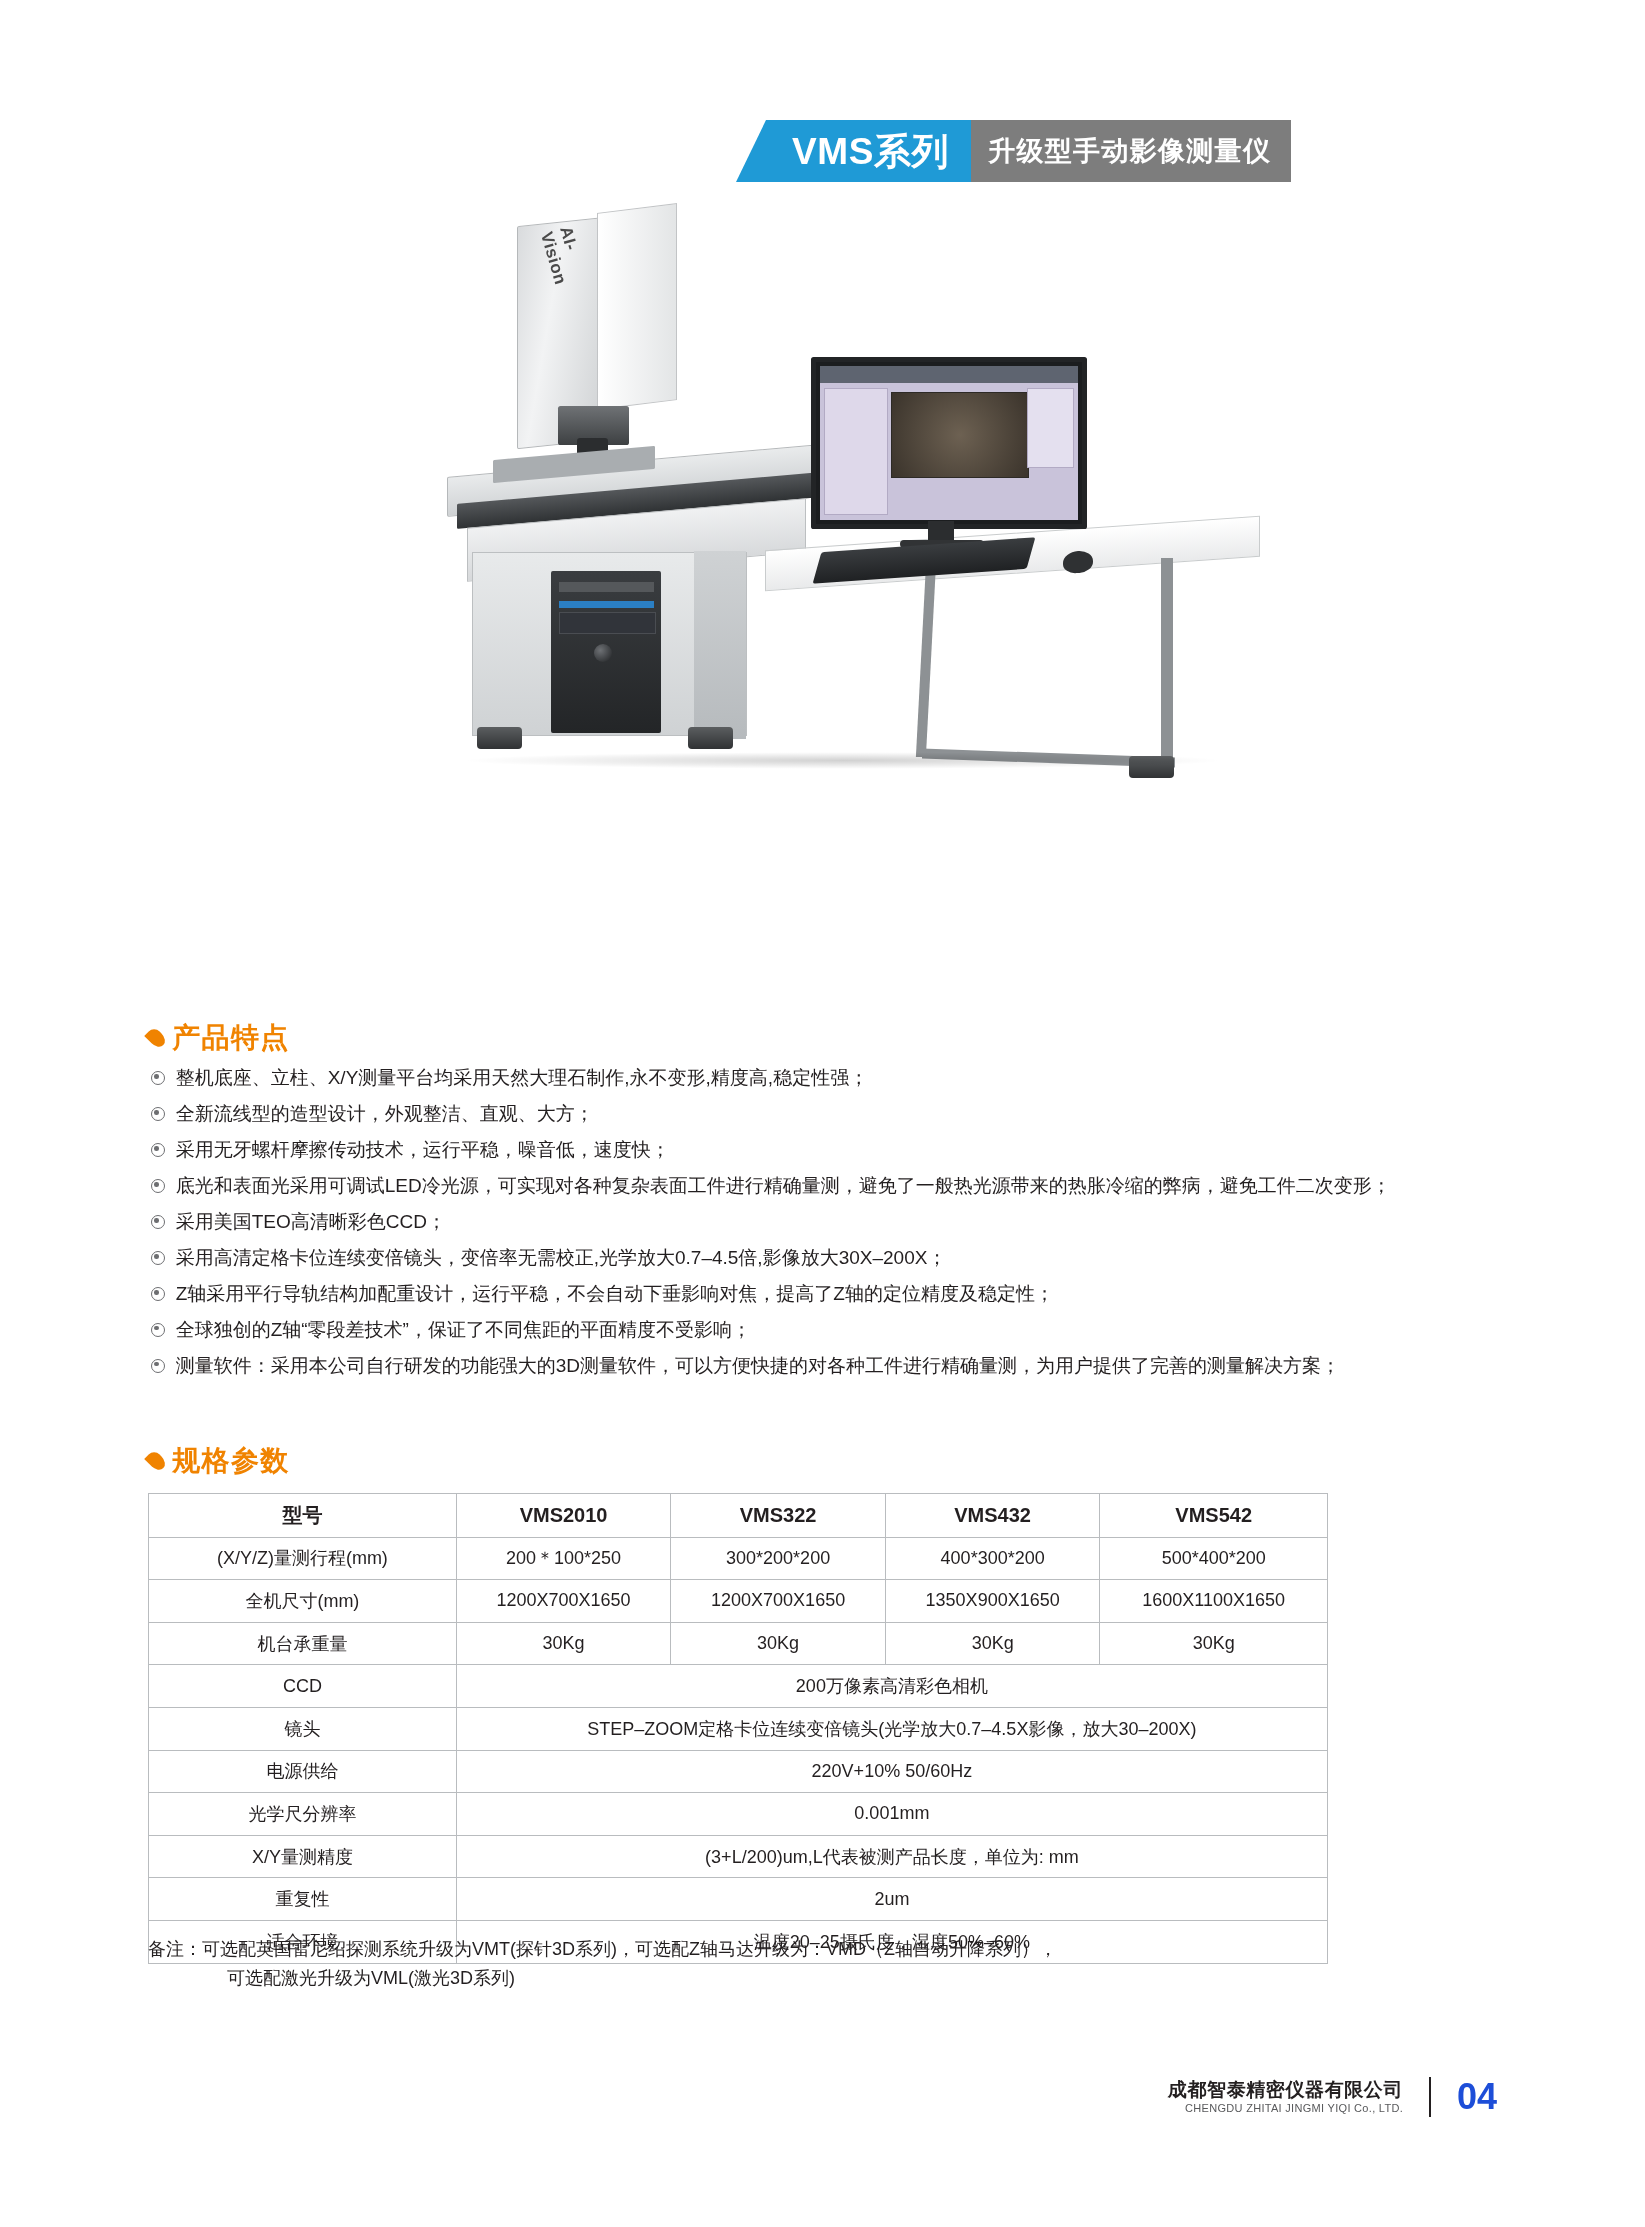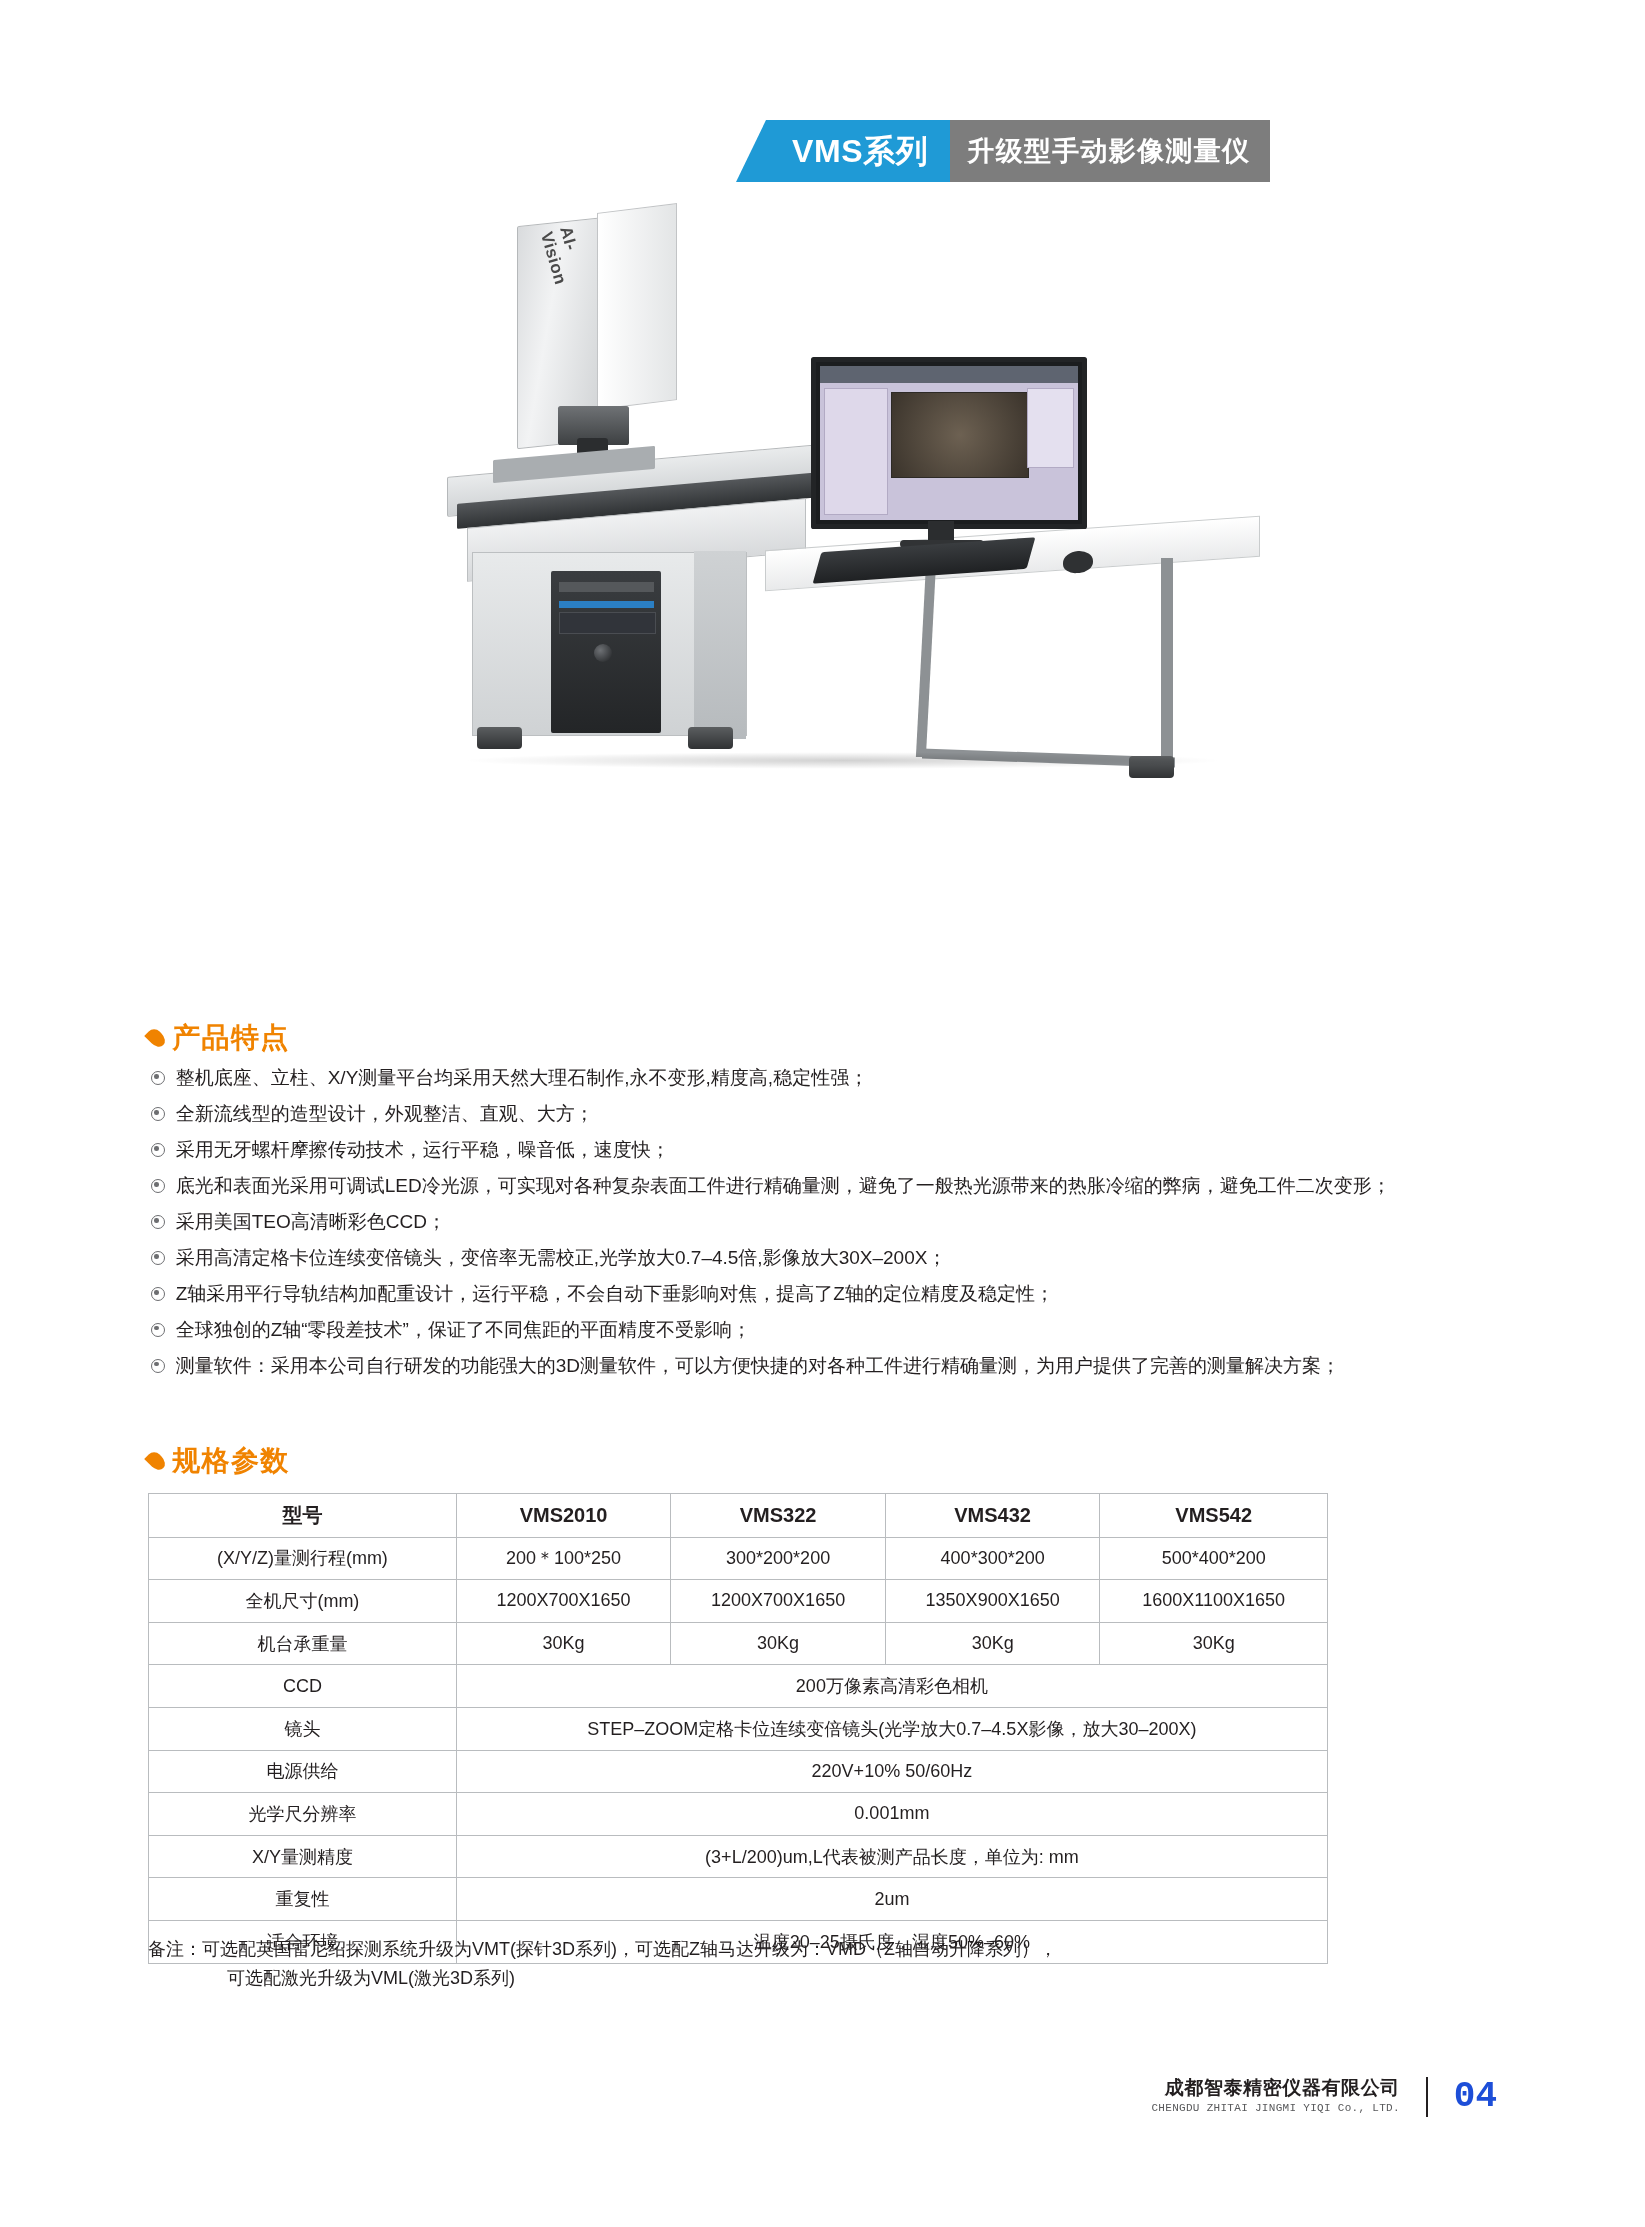--- a/index.html
+++ b/index.html
@@ -21,21 +21,21 @@
     position: absolute;
     top: 120px;
     left: 766px;
     display: flex;
     align-items: stretch;
     height: 62px;
   }
   .banner-left {
     background: #1f9ad6;
     color: #ffffff;
-    font-size: 32px;
+    font-size: 37px;
     font-weight: bold;
     letter-spacing: 0.6px;
     padding: 0 22px 0 26px;
     display: flex;
     align-items: center;
     line-height: 1;
     position: relative;
   }
   .banner-left::before {
     content: "";
@@ -192,21 +192,20 @@
   }
 
   
   .footer {
     position: absolute;
     right: 149px;
     top: 2077px;
     display: flex;
     align-items: center;
     gap: 26px;
-    font-family: Liberation Mono, monospace;
   }
   .footer-company {
     text-align: right;
     line-height: 1.25;
   }
   .footer-cn {
     font-size: 19px;
     font-weight: bold;
     color: #231f20;
     letter-spacing: 0.6px;

